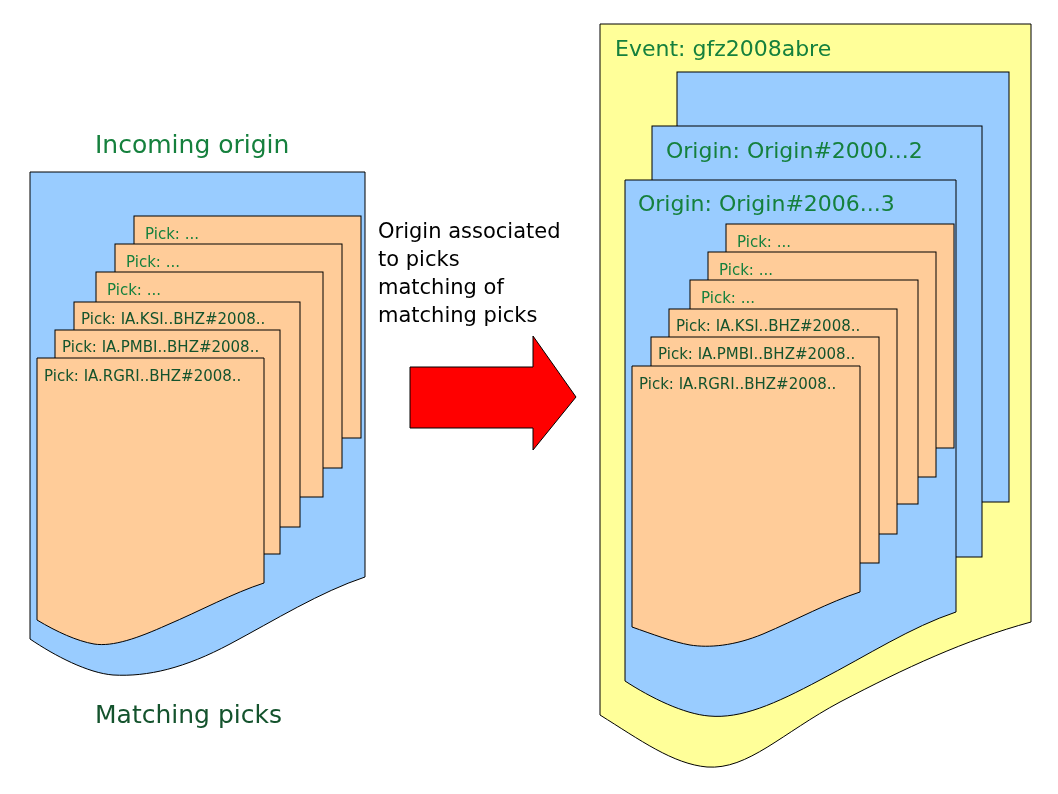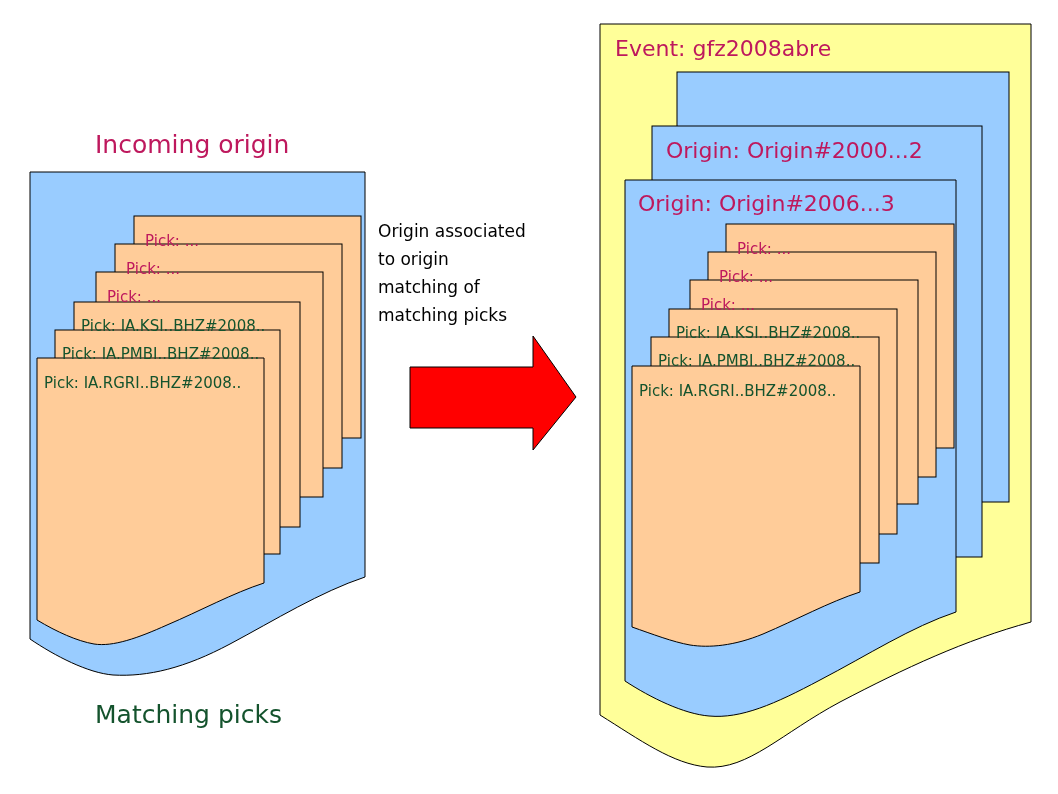--- a/index.html
+++ b/index.html
@@ -1,27 +1,27 @@
 <!DOCTYPE html>
 <html><head>
 <meta charset="utf-8">
 <style>
   html,body{margin:0;padding:0;background:#ffffff;}
   .canvas{
     position:relative;width:1058px;height:794px;background:#ffffff;overflow:hidden;
     font-family:"DejaVu Sans","Liberation Sans",sans-serif;color:#000;
   }
   .layer{position:absolute;left:0;top:0;}
-  .lbl{position:absolute;white-space:nowrap;color:#be185d;line-height:1.15;}
+  .lbl{position:absolute;white-space:nowrap;color:#15803d;line-height:1.15;}
   .t22{font-size:22px;}
   .t21{font-size:25px;}
-  .t15{font-size:15px;margin-top:7px;}
+  .t15{font-size:15px;}
   .red{color:#14532d;}
   .ann{position:absolute;left:378px;top:217px;}
-  .ann div{font-size:17px;line-height:28px;white-space:nowrap;}
+  .ann div{font-size:21px;line-height:28px;white-space:nowrap;}
   
   .f-origin{fill:#99ccff;}
   .f-pick{fill:#ffcc99;}
   .f-event{fill:#ffff99;}
   .f-arrow{fill:#ff0000;}
   svg path,svg rect,svg polygon{stroke:#000000;stroke-width:1;}
 </style>
 </head>
 <body>
 
@@ -63,21 +63,21 @@
   <div class="lbl t15" style="left:126px;top:254px">Pick: ...</div>
   <div class="lbl t15" style="left:107px;top:282px">Pick: ...</div>
   <div class="lbl t15 red" style="left:81px;top:311px">Pick: IA.KSI..BHZ#2008..</div>
   <div class="lbl t15 red" style="left:62px;top:339px">Pick: IA.PMBI..BHZ#2008..</div>
   <div class="lbl t15 red" style="left:44px;top:368px">Pick: IA.RGRI..BHZ#2008..</div>
 
   <div class="lbl t21 red" style="left:95px;top:701px">Matching picks</div>
 
   <div class="ann">
     <div>Origin associated</div>
-    <div>to origin</div>
+    <div>to picks</div>
     <div>matching of</div>
     <div>matching picks</div>
   </div>
 
   <div class="lbl t22" style="left:615px;top:36px">Event: gfz2008abre</div>
   <div class="lbl t22" style="left:666px;top:138px">Origin: Origin#2000...2</div>
   <div class="lbl t22" style="left:638px;top:191px">Origin: Origin#2006...3</div>
 
   <div class="lbl t15" style="left:737px;top:234px">Pick: ...</div>
   <div class="lbl t15" style="left:719px;top:262px">Pick: ...</div>

